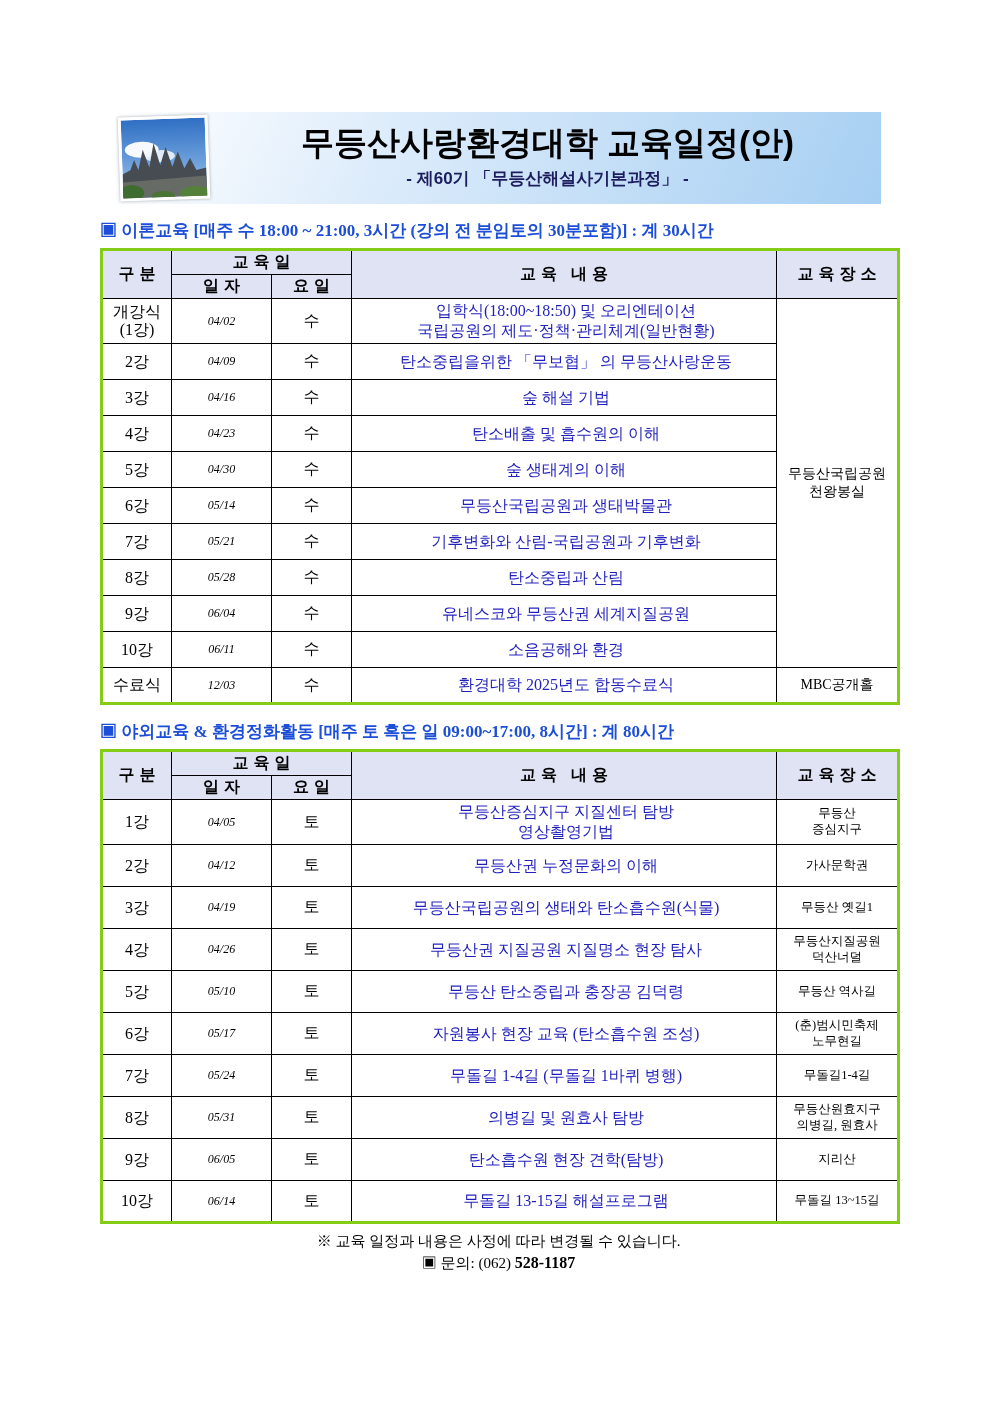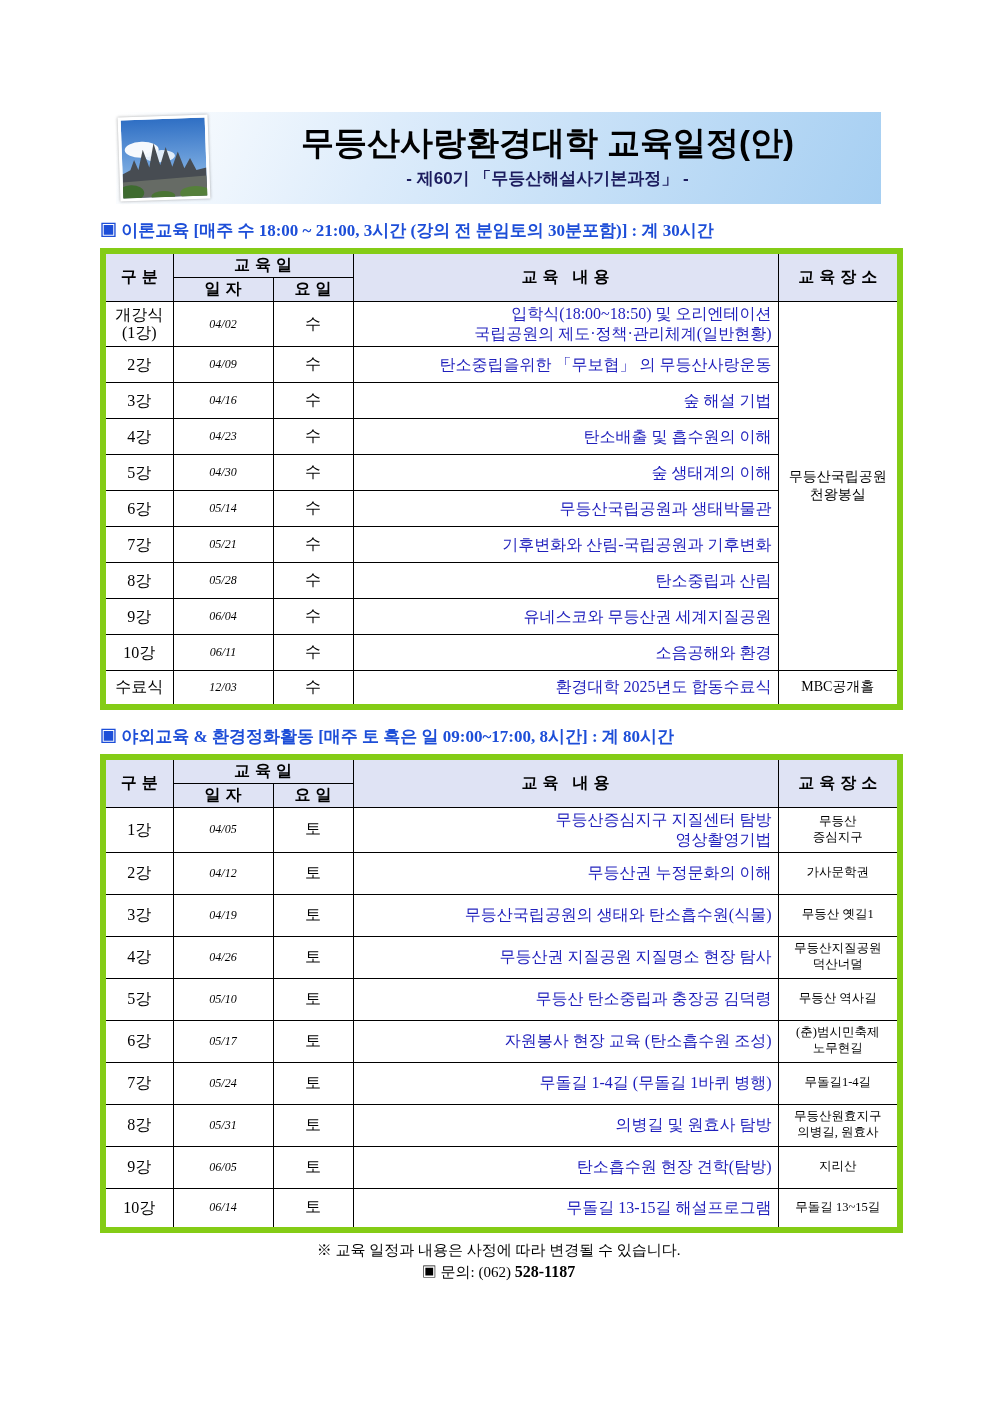--- a/index.html
+++ b/index.html
@@ -21,26 +21,26 @@
   .banner-text{flex:1;text-align:center;padding-right:6px;}
   .title{font-family:"Liberation Sans",sans-serif;font-weight:800;font-size:33px;
     letter-spacing:0px;color:#000;line-height:1.05;}
   .subtitle{font-family:"Liberation Sans",sans-serif;font-weight:700;font-size:17px;
     color:#1c1c5e;margin-top:7px;}
 
   
   .section-heading{font-weight:700;font-size:17px;margin:15px 0 6px 0;color:#1d4ed8;}
 
   
-  table.sched{border-collapse:collapse;width:797px;table-layout:fixed;border:6px solid #84cc16;}
+  table.sched{border-collapse:collapse;width:797px;table-layout:fixed;border:3px solid #84cc16;}
   .sched th,.sched td{border:1px solid #000;white-space:pre-line;text-align:center;
     vertical-align:middle;padding:2px 4px;box-sizing:border-box;}
   .sched th{background:var(--header-bg);font-size:16px;font-weight:700;
     letter-spacing:5px;height:23px;padding:1px 0 1px 5px;}
-  .sched td.content-cell{text-align:right;padding:2px 6px 2px 10px;color:var(--content-blue);
+  .sched td.content-cell{text-align:center;padding:2px 6px 2px 10px;color:var(--content-blue);
     font-size:16px;line-height:1.25;}
   .sched td.row-label-cell{font-size:16px;line-height:1.12;}
   .sched td.date-cell{font-size:12px;font-style:italic;}
   .sched td.weekday-cell{font-size:16px;}
   .sched td.place-cell{font-size:12.5px;line-height:1.25;}
   #theory-table td.place-cell{font-size:14px;line-height:1.3;}
   #theory-table tbody td{height:36px;}
   #outdoor-table tbody td{height:42px;}
 
   

